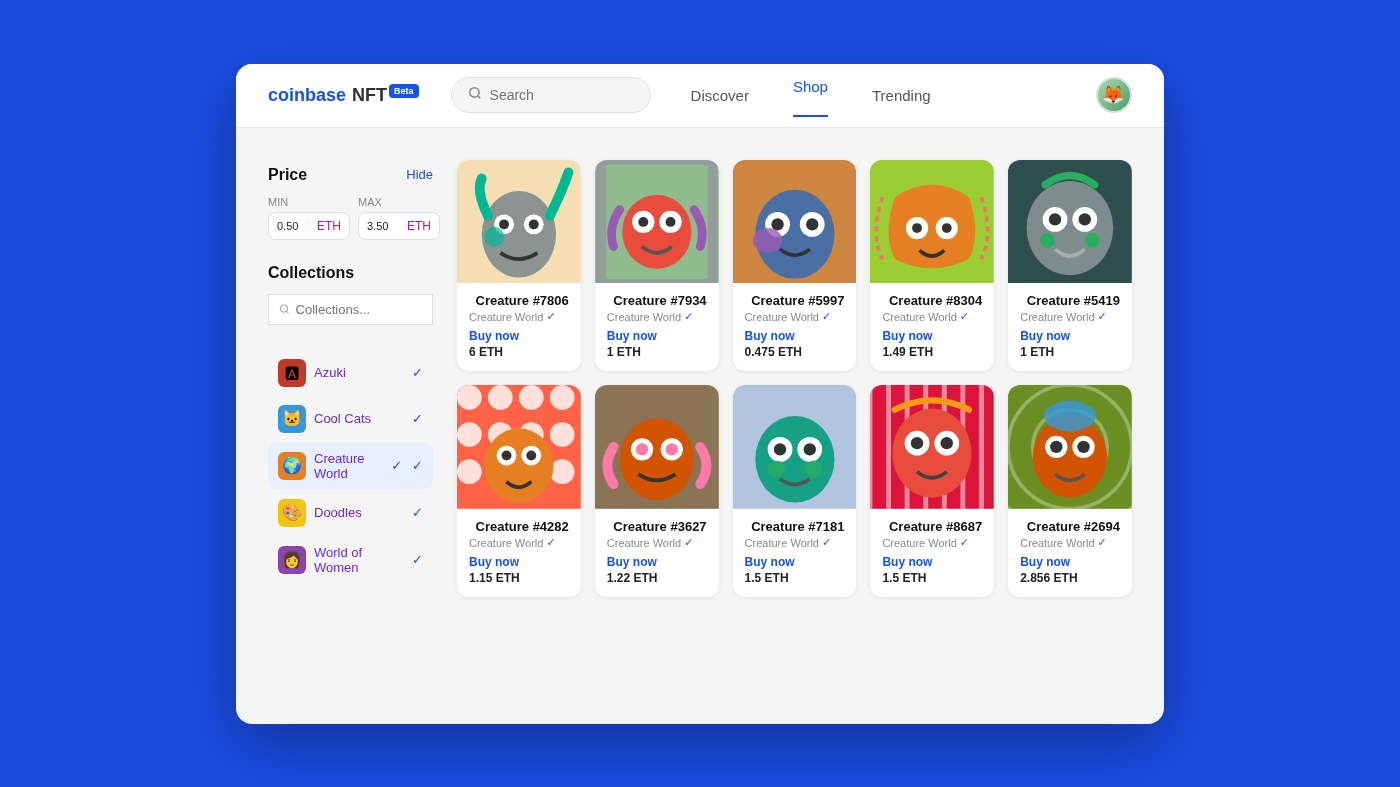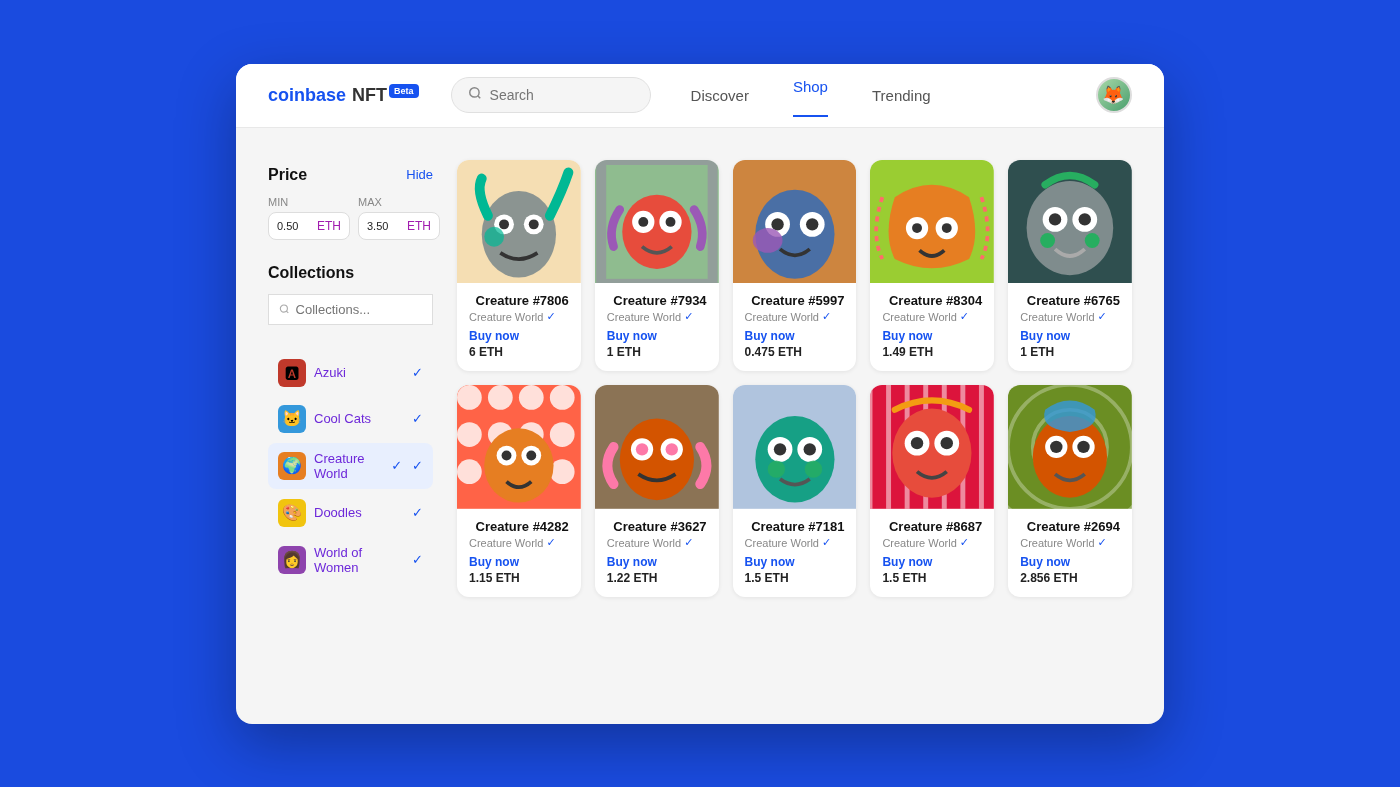--- a/index.html
+++ b/index.html
@@ -541,21 +541,21 @@
       <circle cx="38" cy="48" r="10" fill="white"></circle>
       <circle cx="62" cy="48" r="10" fill="white"></circle>
       <circle cx="38" cy="48" r="5" fill="#333"></circle>
       <circle cx="62" cy="48" r="5" fill="#333"></circle>
       <path d="M30 20 Q50 5 70 20" stroke="#27ae60" stroke-width="6" fill="none" stroke-linecap="round"></path>
       <circle cx="32" cy="65" r="6" fill="#27ae60"></circle>
       <circle cx="68" cy="65" r="6" fill="#27ae60"></circle>
       <path d="M38 72 Q50 83 62 72" stroke="#aaa" stroke-width="3" fill="none"></path>
                 </svg></div>
               <div class="nft-info">
-                <div class="nft-name">Creature #6765</div>
+                <div class="nft-name">Creature #5419</div>
                 <div class="nft-collection">
                   <span>Creature World</span> 
                   <span style="color:#1652f0;font-size:11px;">✓</span>
                 </div>
                 <div class="buy-now">Buy now</div>
                 <div class="nft-price">1 ETH</div>
               </div>
             </div>
             <div class="nft-card">
               <div class="nft-image"><svg viewBox="0 0 100 100" xmlns="http://www.w3.org/2000/svg">

